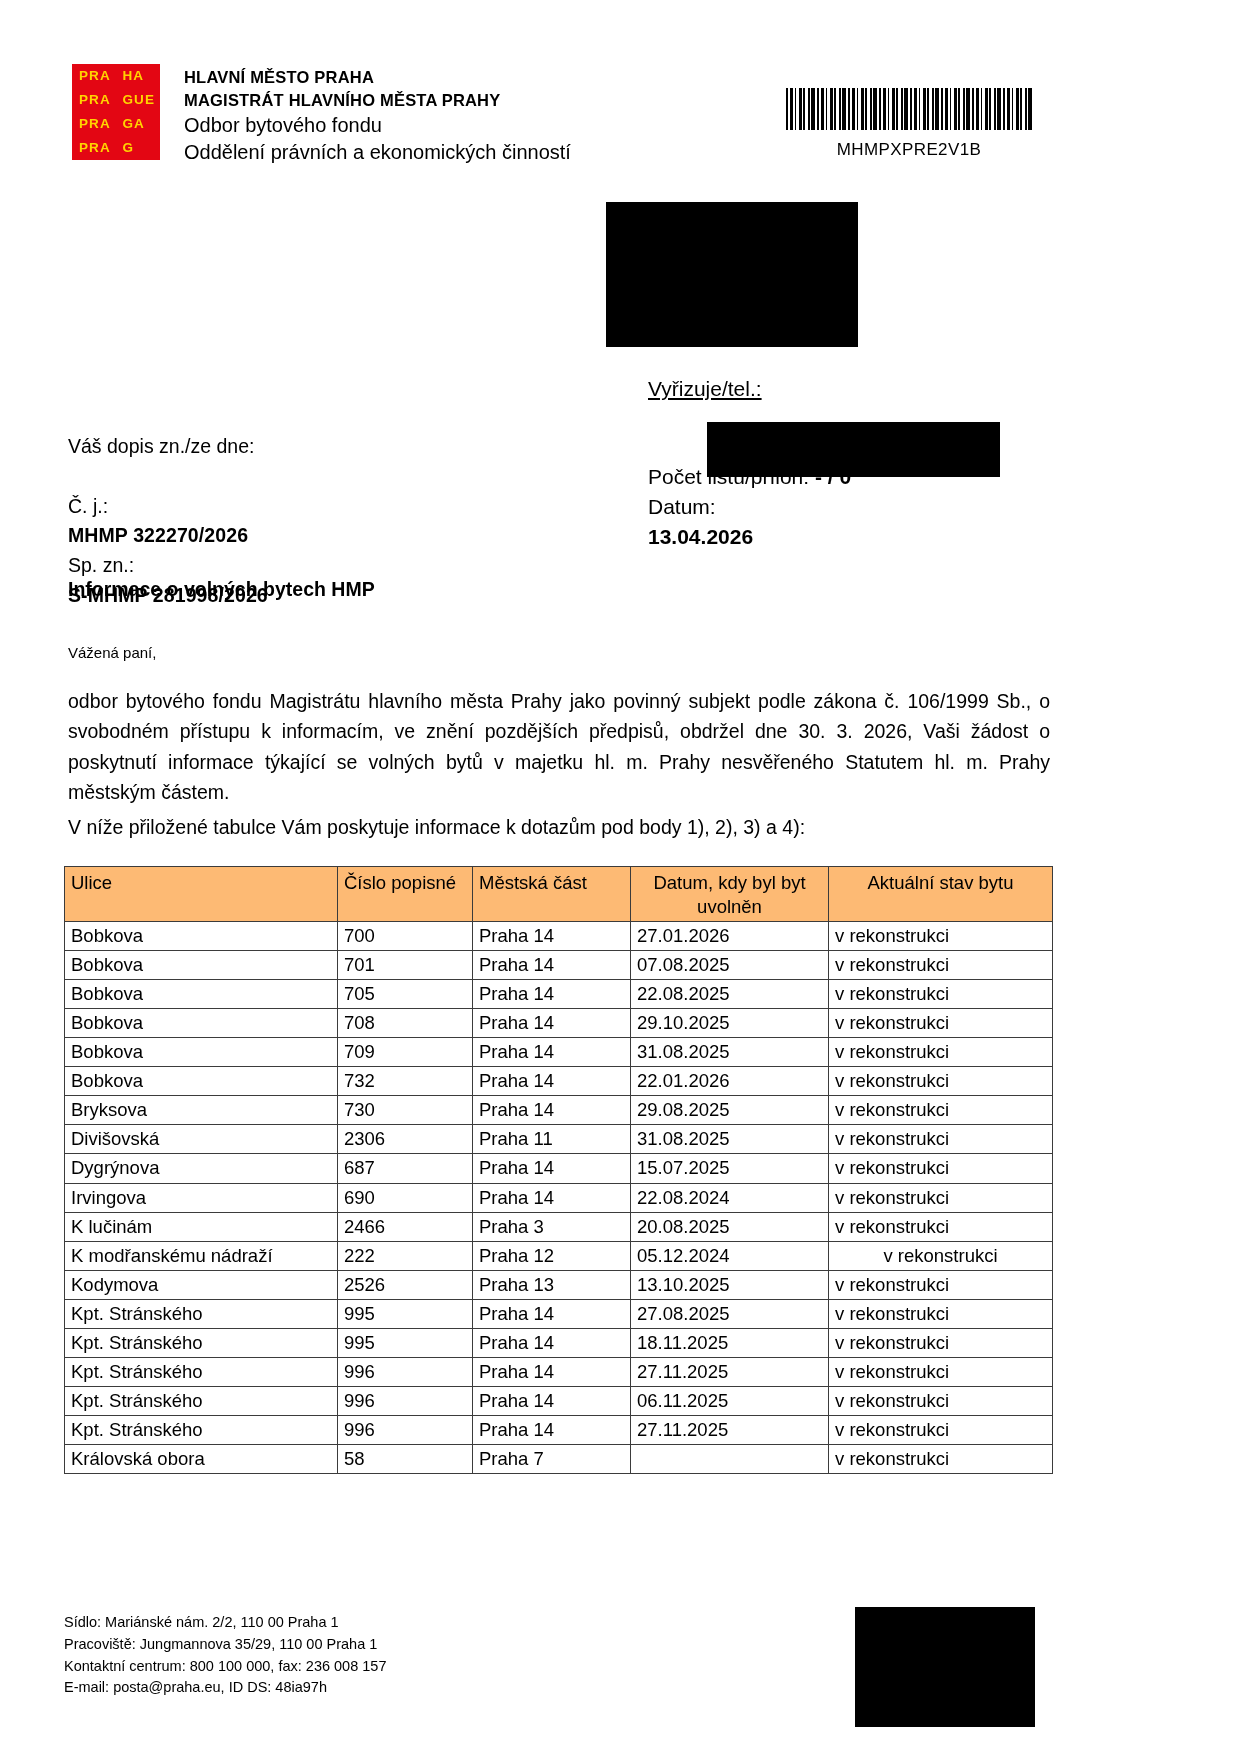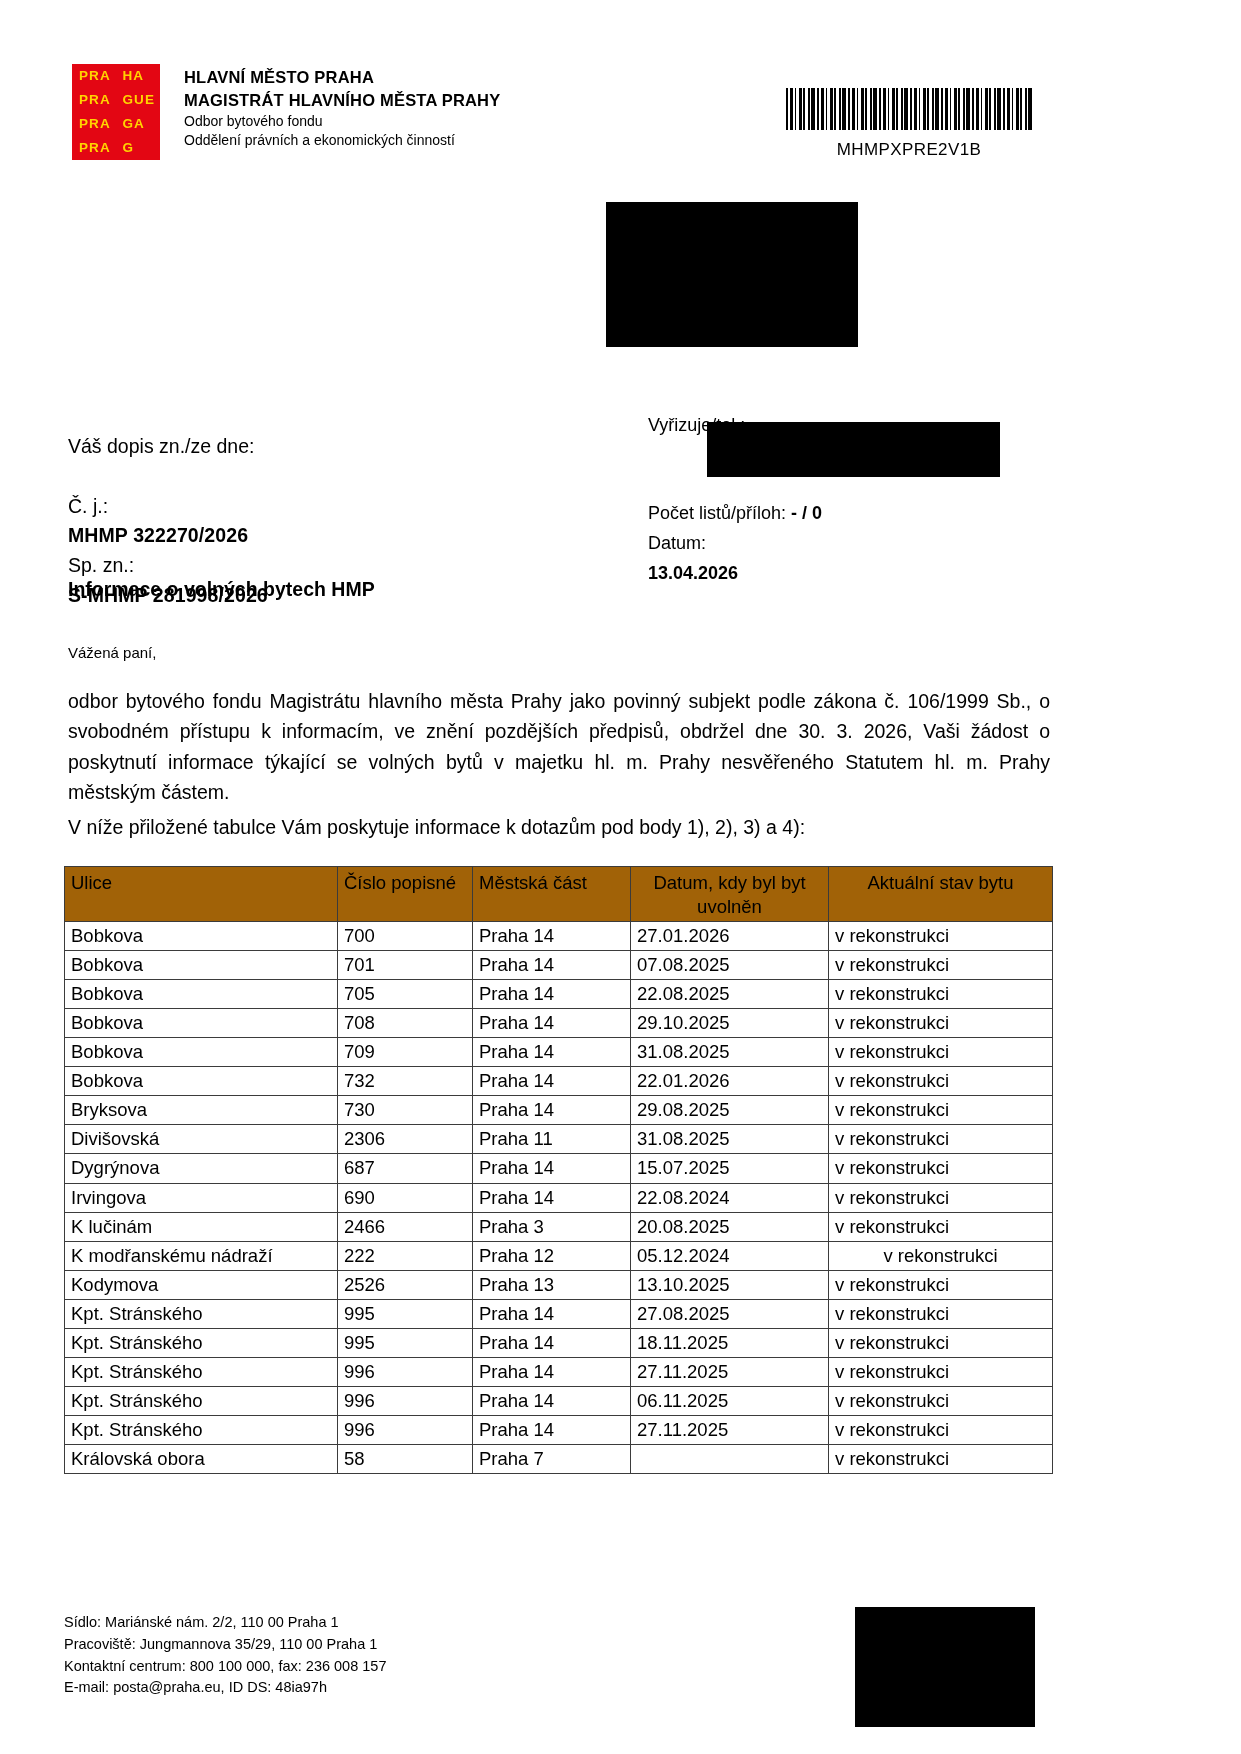--- a/index.html
+++ b/index.html
@@ -61,21 +61,21 @@
   .org .line2 {
     font-weight: bold;
     font-size: 16.5px;
     letter-spacing: 0.2px;
     line-height: 1.38;
     white-space: nowrap;
   }
   .org .line3,
   .org .line4 {
     font-weight: normal;
-    font-size: 14px;
+    font-size: 20px;
     line-height: 1.38;
     white-space: nowrap;
   }
 
   
   .barcode-wrap {
     position: absolute;
     left: 786px;
     top: 88px;
     width: 246px;
@@ -116,23 +116,24 @@
     position: absolute;
     left: 68px;
     top: 392px;
     font-size: 19.5px;
     line-height: 1.52;
     margin-top: 40px;
   }
   .meta-right {
     position: absolute;
     left: 648px;
-    top: 412px;
-    font-size: 18px;
+    top: 373px;
+    font-size: 21px;
     line-height: 1.52;
+    text-decoration: underline;
   }
   .meta-right .pocet { position: absolute; top: 88px; left: 0; white-space: nowrap; }
   .meta-right .datum-lbl { position: absolute; top: 118px; left: 0; }
   .meta-right .datum-val { position: absolute; top: 148px; left: 0; font-weight: bold; }
   .meta-left .row-gap { height: 30px; }
   .bold { font-weight: bold; }
 
   .cj-num, .sp-num { font-weight: bold; letter-spacing: 0.1px; }
 
   
@@ -185,21 +186,21 @@
   table.apts td {
     border: 1px solid #3b3b3b;
     padding: 2px 6px;
     line-height: 1.3;
     font-weight: normal;
     vertical-align: top;
     height: 24px;
     box-sizing: border-box;
   }
   table.apts thead th {
-    background: #a16207;
+    background: #fdba74;
     text-align: left;
     height: 50px;
     vertical-align: top;
     padding-top: 4px;
   }
   table.apts thead th.c4 { text-align: center; }
   table.apts td.c5 { text-align: left; }
   table.apts td.c5.ctr { text-align: center; }
   .col1 { width: 273px; }
   .col2 { width: 135px; }

